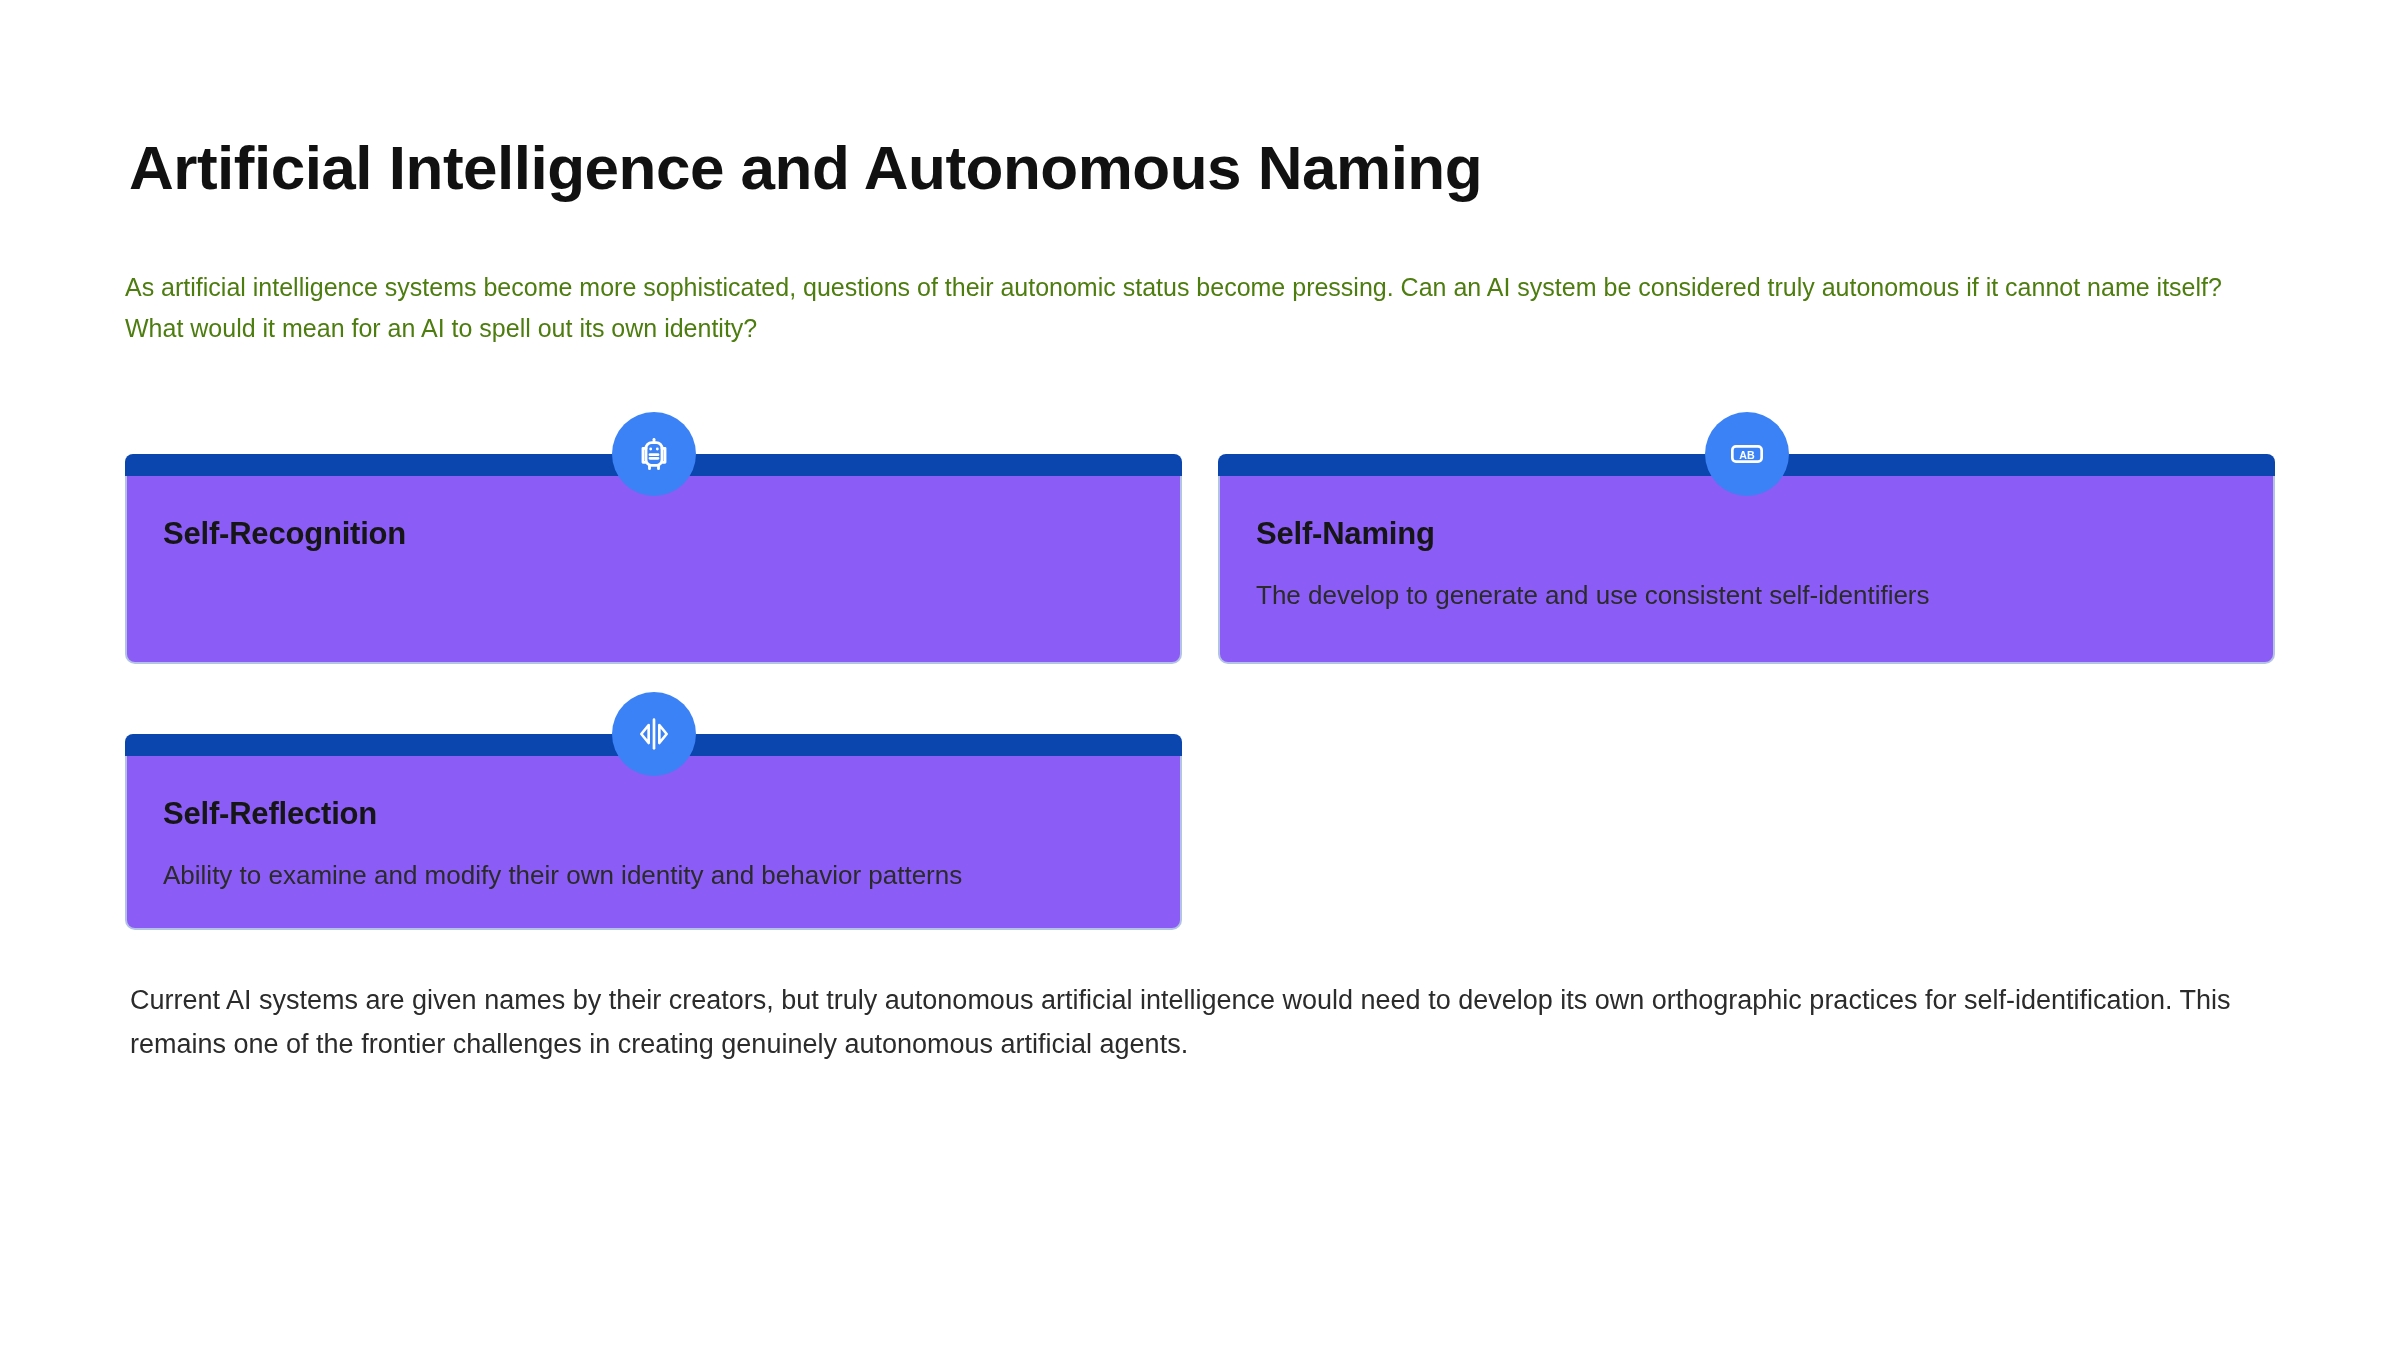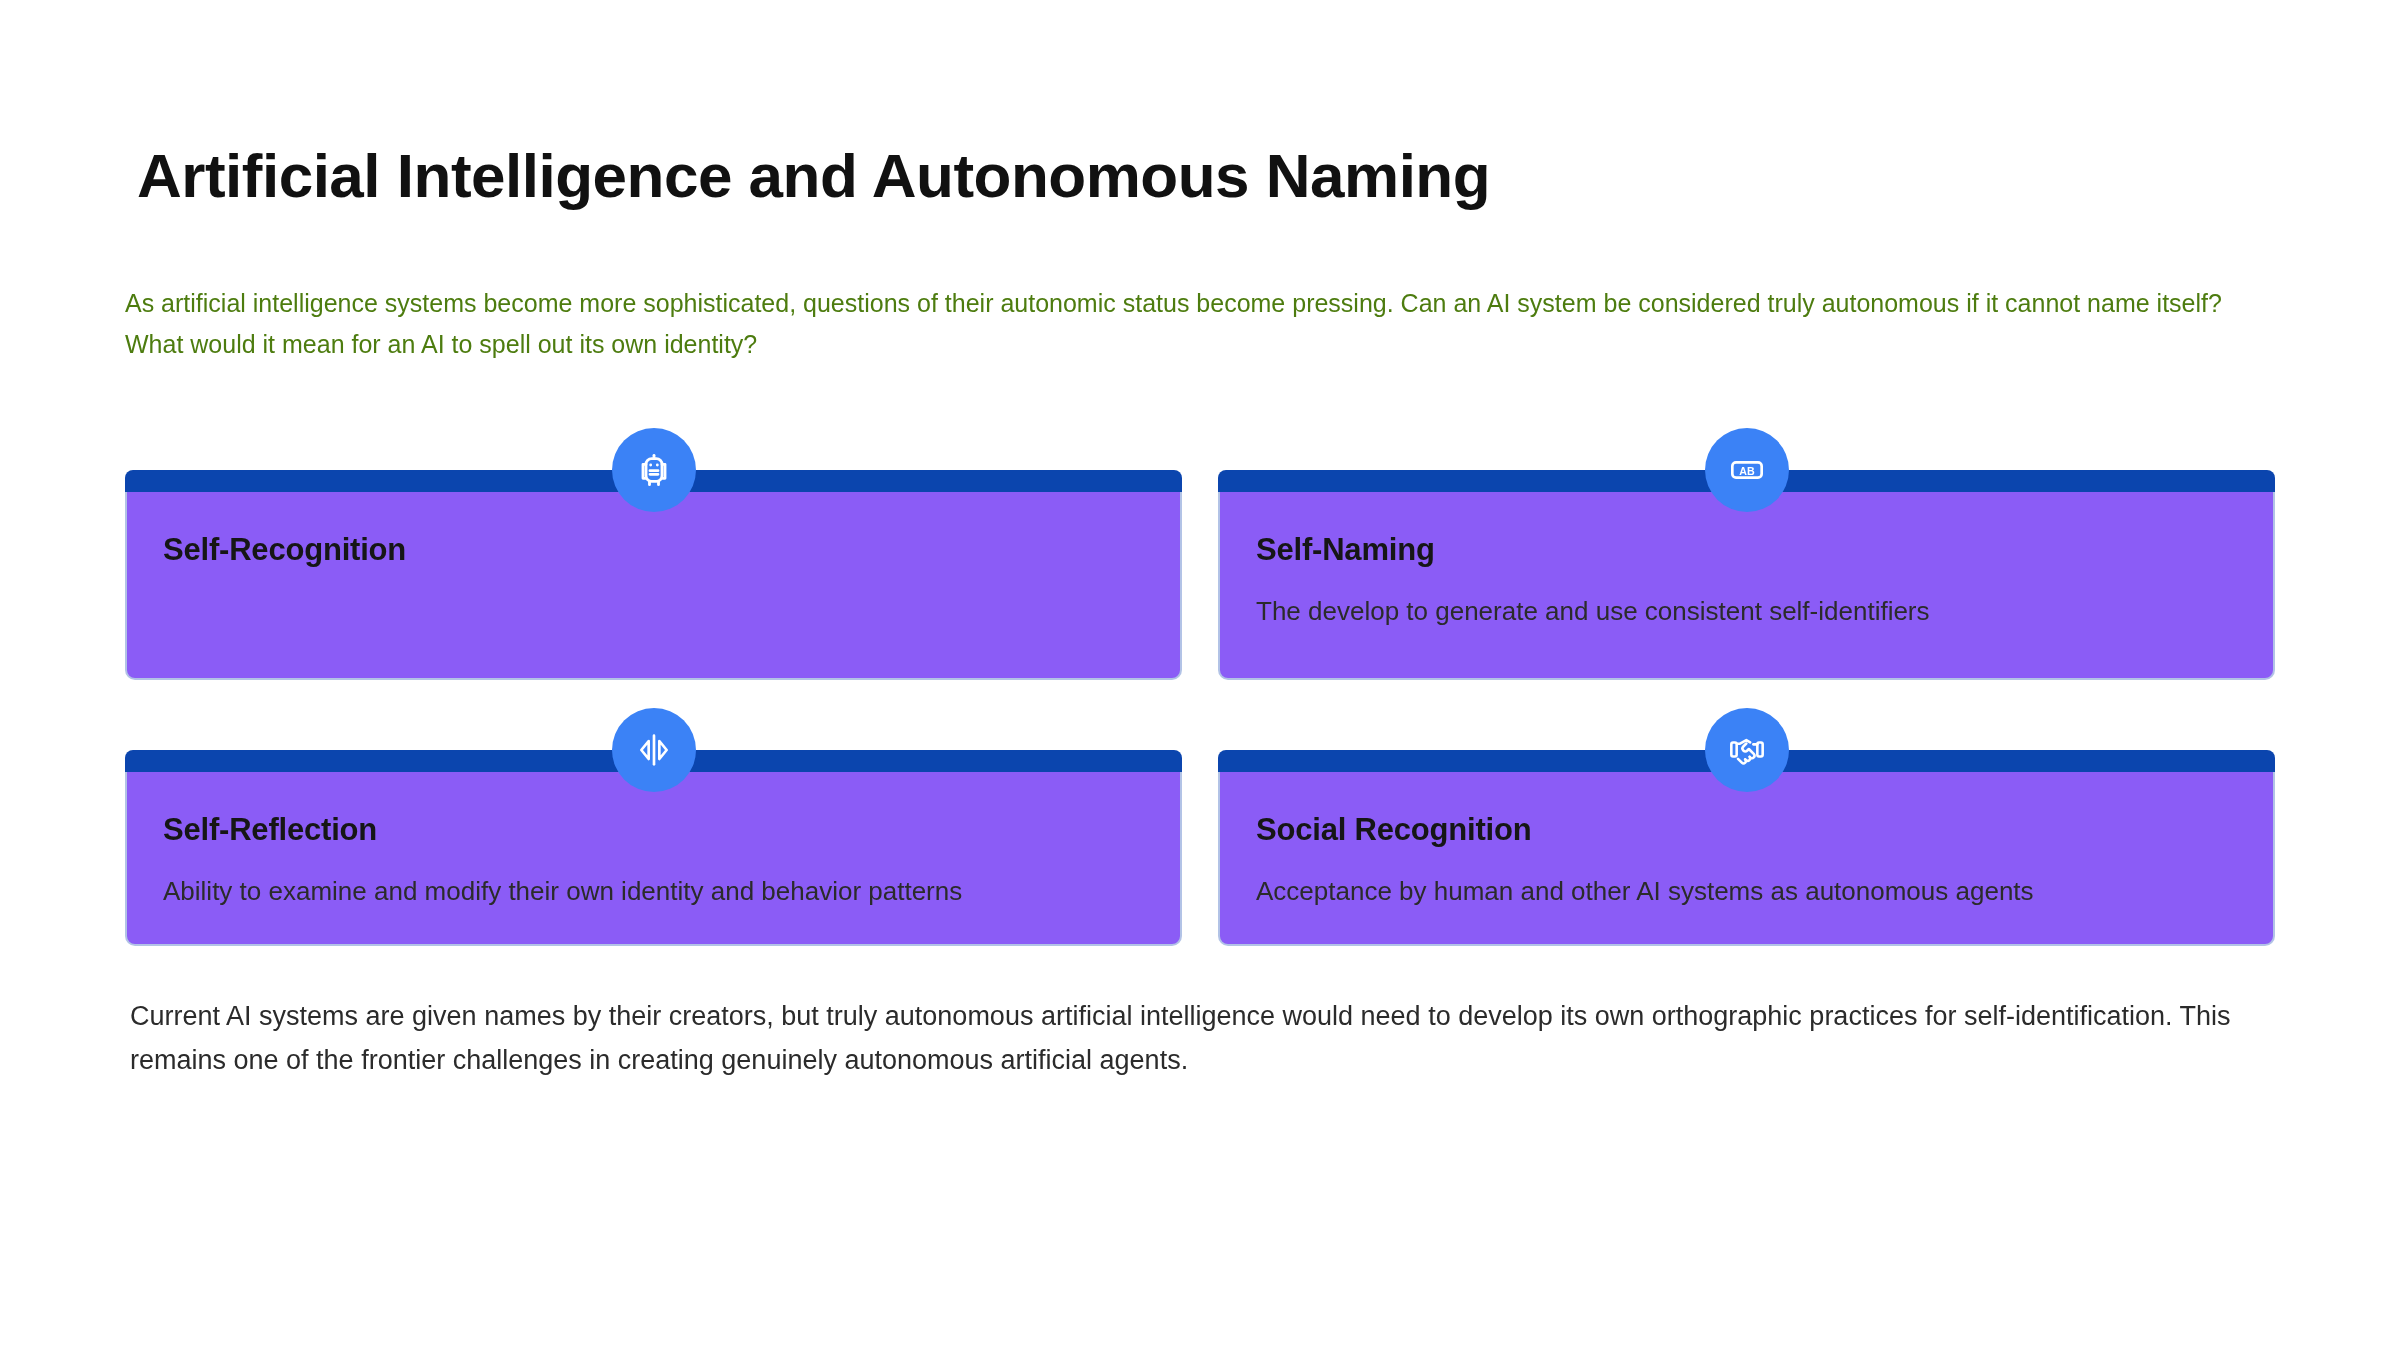--- a/index.html
+++ b/index.html
@@ -19,21 +19,21 @@
   .page {
     position: relative;
     width: 2400px;
     height: 1350px;
     box-sizing: border-box;
     padding: 0 125px;
   }
 
   
   .page-title {
-    margin: 12px;
+    margin: 4px;
     padding-top: 128px;
     font-size: 62px;
     line-height: 1.15;
     font-weight: 700;
     letter-spacing: -0.5px;
     color: #111111;
   }
 
   
   .intro {
@@ -175,36 +175,18 @@
           <path d="M15.2 6.6 19.6 12l-4.4 5.4z"></path>
         </svg>
       </div>
       <div class="card-topbar"></div>
       <div class="card">
         <h2 class="card-title">Self-Reflection</h2>
         <p class="card-desc">Ability to examine and modify their own identity and behavior patterns</p>
       </div>
     </div>
 
-    <div class="card-wrap">
-      <div class="card-icon">
-        <svg viewBox="0 0 24 24" fill="none" stroke="#ffffff" stroke-width="1.55" stroke-linecap="round" stroke-linejoin="round" aria-hidden="true">
-          <path d="M11.6 8.1 9.8 9.9a1.7 1.7 0 0 0 0 2.4 1.7 1.7 0 0 0 2.4 0l.9-.9 3.1 3.1a1.5 1.5 0 0 1-2.1 2.1l-.5-.5"></path>
-          <path d="M13.6 16.1a1.5 1.5 0 0 1-2.1 2.1l-.6-.6"></path>
-          <path d="M10.9 17.6a1.4 1.4 0 0 1-2 2l-2.3-2.3"></path>
-          <path d="M6.4 8.2h1.4l3.8-2.1 2.3 1.3"></path>
-          <rect x="2.6" y="7.5" width="3.2" height="8.4" rx="1"></rect>
-          <rect x="18.2" y="7.5" width="3.2" height="8.4" rx="1"></rect>
-          <path d="M18.2 8.6h-2.4"></path>
-        </svg>
-      </div>
-      <div class="card-topbar"></div>
-      <div class="card">
-        <h2 class="card-title">Social Recognition</h2>
-        <p class="card-desc">Acceptance by human and other AI systems as autonomous agents</p>
-      </div>
-    </div>
 
   </div>
 
   <p class="closing">Current AI systems are given names by their creators, but truly autonomous artificial intelligence would need to develop its own orthographic practices for self-identification. This remains one of the frontier challenges in creating genuinely autonomous artificial agents.</p>
 
 </div>
 
 </body></html>

